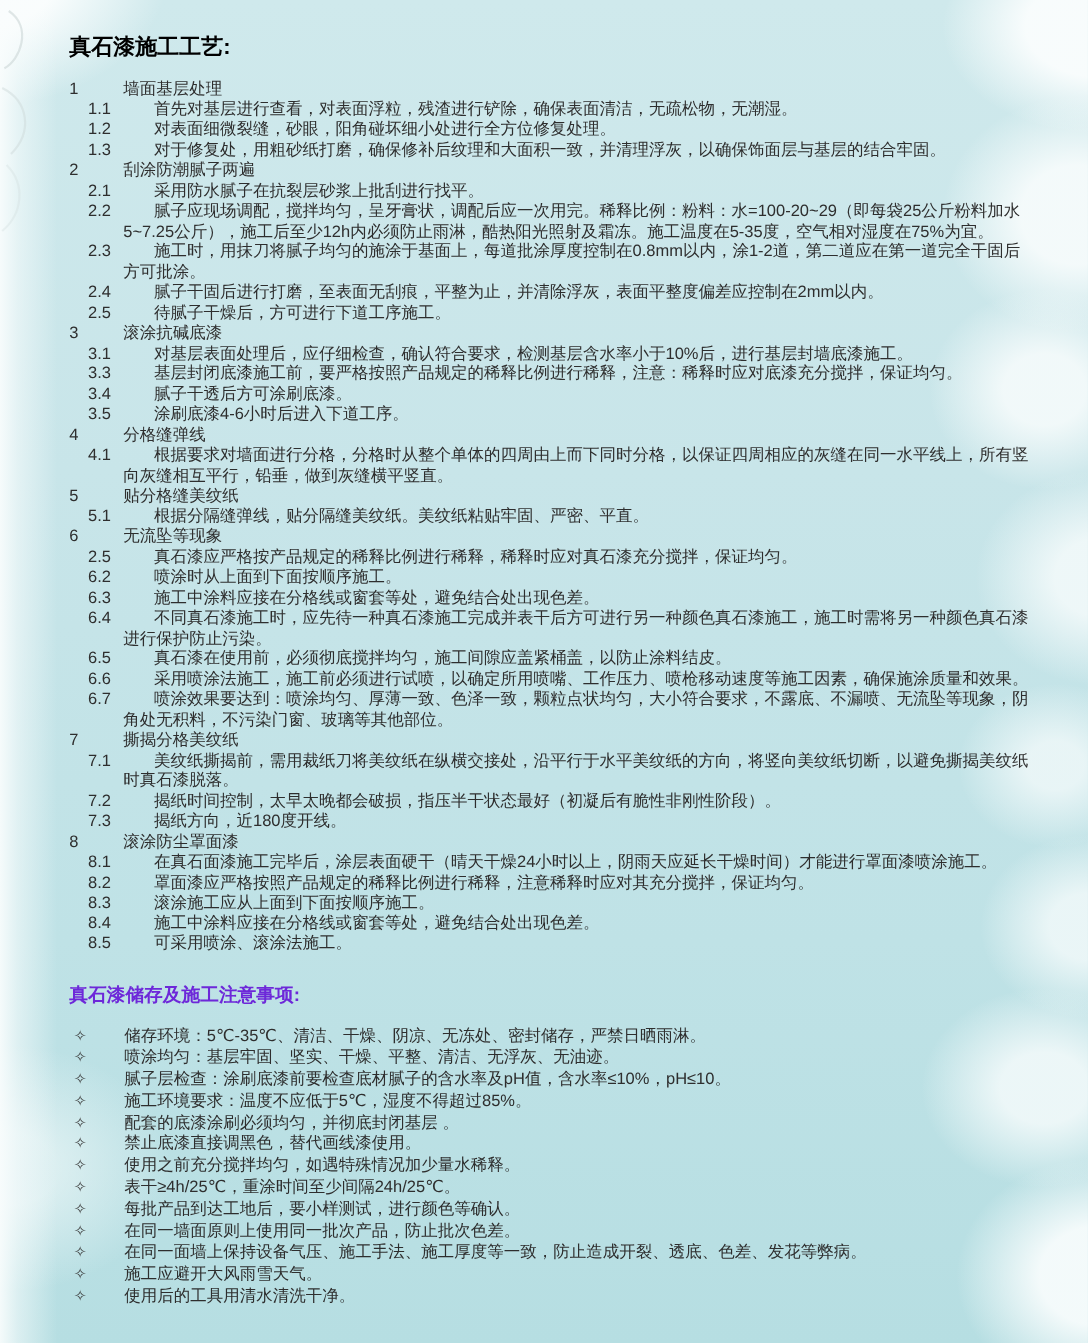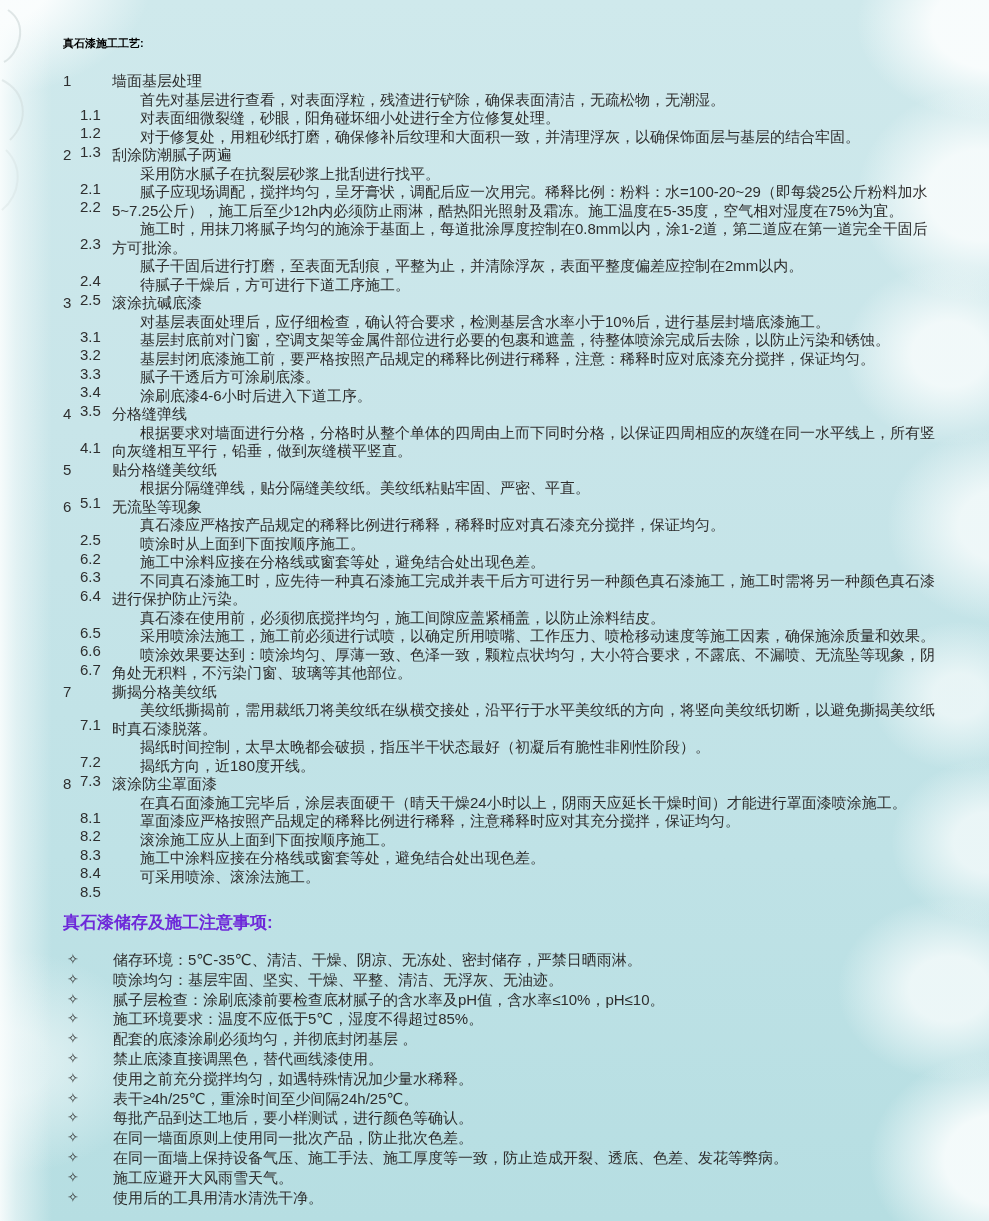--- a/index.html
+++ b/index.html
@@ -16,27 +16,27 @@
       radial-gradient(ellipse 160px 140px at 101% 43%, rgba(248,252,252,.80) 25%, rgba(248,252,252,0) 70%),
       radial-gradient(ellipse 130px 110px at 97% 57%,  rgba(248,252,252,.70) 20%, rgba(248,252,252,0) 68%),
       radial-gradient(ellipse 140px 120px at 100% 69%, rgba(248,252,252,.75) 25%, rgba(248,252,252,0) 70%),
       radial-gradient(ellipse 160px 130px at 96% 81%,  rgba(248,252,252,.80) 25%, rgba(248,252,252,0) 70%),
       radial-gradient(ellipse 180px 150px at 101% 95%, rgba(250,253,253,.90) 30%, rgba(250,253,253,0) 72%),
       radial-gradient(ellipse 210px 160px at 1% 87%,   rgba(246,251,251,.55) 20%, rgba(246,251,251,0) 70%),
       linear-gradient(180deg,#cfe9ec 0%,#c8e5e9 35%,#bfe2e6 70%,#b6dee2 100%);
   }
   .swirl{position:absolute;left:0;top:0;pointer-events:none;}
   .doc{position:absolute;left:0;top:0;width:989px;color:#2e2e2e;}
-  .h1{margin:32px 54px 0 63px;font-size:11px;line-height:22px;font-weight:bold;color:#000;}
+  .h1{margin:32px 54px 0 63px;font-size:20px;line-height:22px;font-weight:bold;color:#000;}
   .h2{margin:26px 54px 0 63px;font-size:17px;line-height:22px;font-weight:bold;color:#6d28d9;}
   .sections{margin-top:18px;font-size:15px;line-height:18.5px;}
   .sec{position:relative;padding:0 54px 0 112px;}
   .sec .num{position:absolute;left:63px;top:0;}
   .sub{position:relative;padding:0 54px 0 112px;text-indent:28px;}
-  .sub .num{position:absolute;left:80px;top:15px;text-indent:0;}
+  .sub .num{position:absolute;left:80px;top:0;text-indent:0;}
   .notes{margin-top:16px;font-size:15px;line-height:19.8px;}
   .note{position:relative;padding:0 54px 0 113px;}
   .note .b{position:absolute;left:67px;top:0;font-size:14px;color:#3a3a3a;}
 </style>
 </head>
 <body>
 
 <svg class="swirl" width="70" height="260" viewBox="0 0 70 260">
   <path d="M8,10 C30,25 18,55 4,62" fill="none" stroke="#c9d4d4" stroke-width="2" opacity="0.55"></path>
   <path d="M2,80 C26,92 30,120 10,140" fill="none" stroke="#ccd7d7" stroke-width="2" opacity="0.45"></path>
@@ -51,21 +51,20 @@
       <div class="sub"><span class="num">1.2</span><span class="txt">对表面细微裂缝，砂眼，阳角碰坏细小处进行全方位修复处理。</span></div>
       <div class="sub"><span class="num">1.3</span><span class="txt">对于修复处，用粗砂纸打磨，确保修补后纹理和大面积一致，并清理浮灰，以确保饰面层与基层的结合牢固。</span></div>
       <div class="sec"><span class="num">2</span><span class="label">刮涂防潮腻子两遍</span></div>
       <div class="sub"><span class="num">2.1</span><span class="txt">采用防水腻子在抗裂层砂浆上批刮进行找平。</span></div>
       <div class="sub"><span class="num">2.2</span><span class="txt">腻子应现场调配，搅拌均匀，呈牙膏状，调配后应一次用完。稀释比例：粉料：水=100-20~29（即每袋25公斤粉料加水5~7.25公斤），施工后至少12h内必须防止雨淋，酷热阳光照射及霜冻。施工温度在5-35度，空气相对湿度在75%为宜。</span></div>
       <div class="sub"><span class="num">2.3</span><span class="txt">施工时，用抹刀将腻子均匀的施涂于基面上，每道批涂厚度控制在0.8mm以内，涂1-2道，第二道应在第一道完全干固后方可批涂。</span></div>
       <div class="sub"><span class="num">2.4</span><span class="txt">腻子干固后进行打磨，至表面无刮痕，平整为止，并清除浮灰，表面平整度偏差应控制在2mm以内。</span></div>
       <div class="sub"><span class="num">2.5</span><span class="txt">待腻子干燥后，方可进行下道工序施工。</span></div>
       <div class="sec"><span class="num">3</span><span class="label">滚涂抗碱底漆</span></div>
       <div class="sub"><span class="num">3.1</span><span class="txt">对基层表面处理后，应仔细检查，确认符合要求，检测基层含水率小于10%后，进行基层封墙底漆施工。</span></div>
-      <div class="sub"><span class="num">3.2</span><span class="txt">基层封底前对门窗，空调支架等金属件部位进行必要的包裹和遮盖，待整体喷涂完成后去除，以防止污染和锈蚀。</span></div>
       <div class="sub"><span class="num">3.3</span><span class="txt">基层封闭底漆施工前，要严格按照产品规定的稀释比例进行稀释，注意：稀释时应对底漆充分搅拌，保证均匀。</span></div>
       <div class="sub"><span class="num">3.4</span><span class="txt">腻子干透后方可涂刷底漆。</span></div>
       <div class="sub"><span class="num">3.5</span><span class="txt">涂刷底漆4-6小时后进入下道工序。</span></div>
       <div class="sec"><span class="num">4</span><span class="label">分格缝弹线</span></div>
       <div class="sub"><span class="num">4.1</span><span class="txt">根据要求对墙面进行分格，分格时从整个单体的四周由上而下同时分格，以保证四周相应的灰缝在同一水平线上，所有竖向灰缝相互平行，铅垂，做到灰缝横平竖直。</span></div>
       <div class="sec"><span class="num">5</span><span class="label">贴分格缝美纹纸</span></div>
       <div class="sub"><span class="num">5.1</span><span class="txt">根据分隔缝弹线，贴分隔缝美纹纸。美纹纸粘贴牢固、严密、平直。</span></div>
       <div class="sec"><span class="num">6</span><span class="label">无流坠等现象</span></div>
       <div class="sub"><span class="num">2.5</span><span class="txt">真石漆应严格按产品规定的稀释比例进行稀释，稀释时应对真石漆充分搅拌，保证均匀。</span></div>
       <div class="sub"><span class="num">6.2</span><span class="txt">喷涂时从上面到下面按顺序施工。</span></div>

